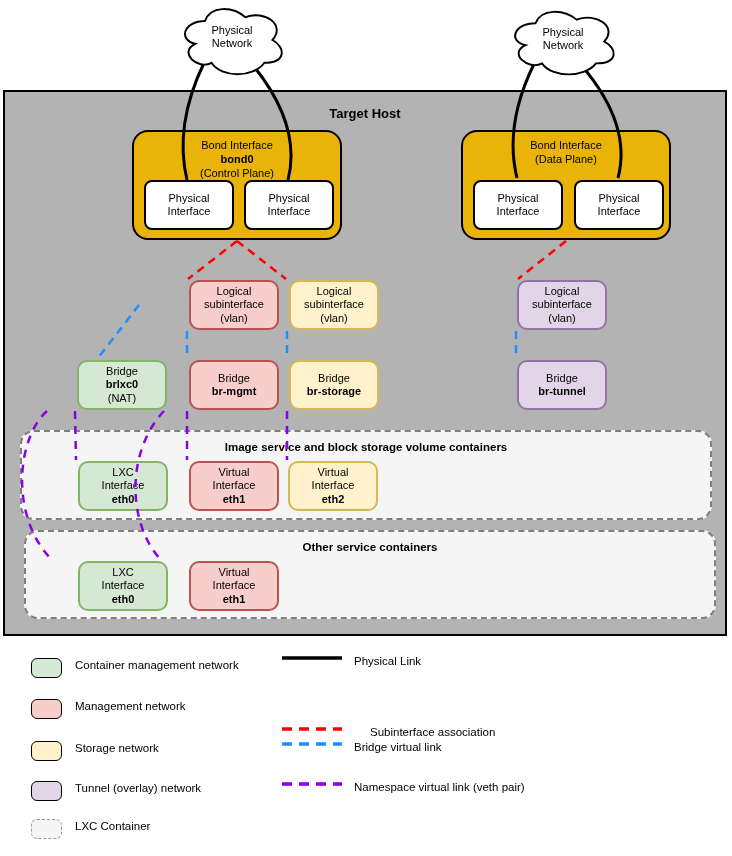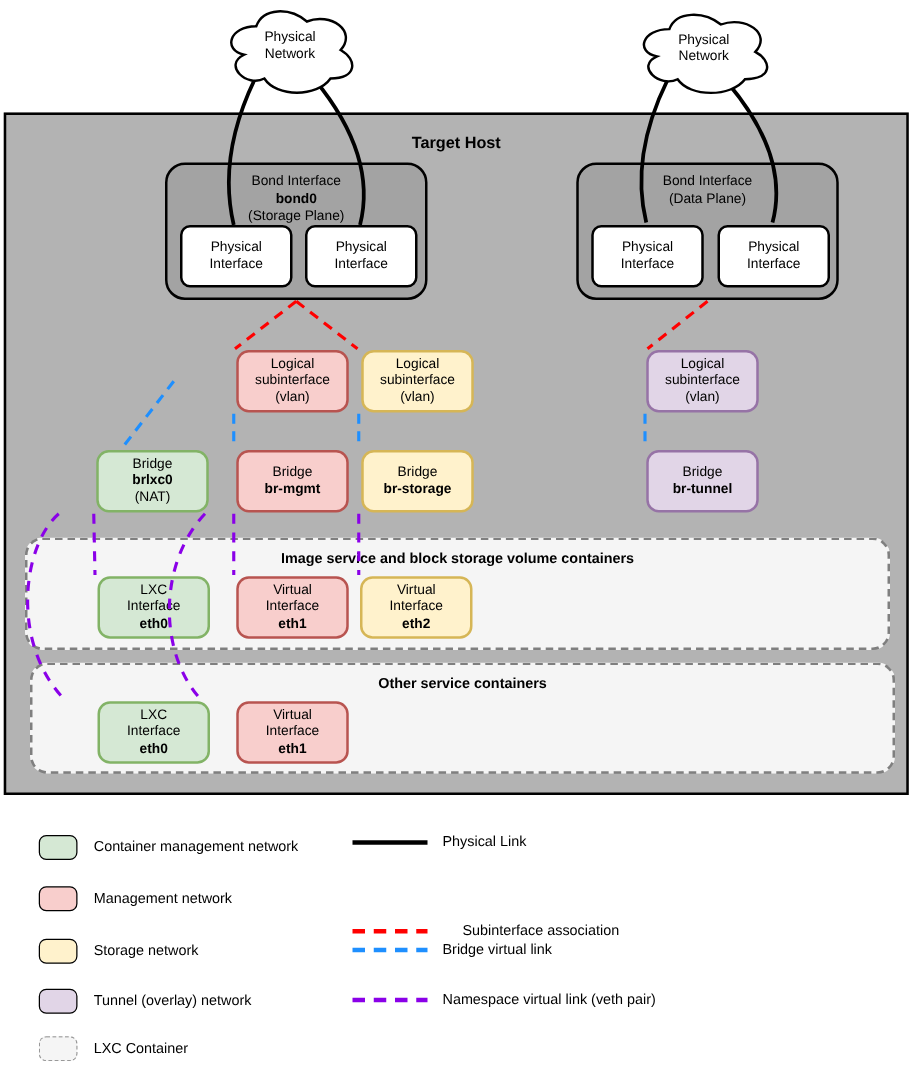--- a/index.html
+++ b/index.html
@@ -22,34 +22,34 @@
   .node { width:90px; height:50px; border-radius:10px; border:2px solid #000;
           display:flex; flex-direction:column; justify-content:center; align-items:center;
           font-size:11px; line-height:13.5px; color:#000; text-align:center;margin-left:47px; }
   .green  { background:#d5e8d4; border-color:#82b366; }
   .red    { background:#f8cecc; border-color:#b85450; }
   .yellow { background:#fff2cc; border-color:#d6b656; }
   .purple { background:#e1d5e7; border-color:#9673a6; }
   .bold { font-weight:bold; }
 
   
-  .bond { position:absolute; z-index:2; width:210px; height:110px; background:#a3a3a3;
+  .bond { position:absolute; z-index:2; width:210px; height:110px; background:#eab308;
           border:2.5px solid #000; border-radius:16px; font-size:11px; line-height:14px;
           text-align:center; color:#000; padding-top:6px; }
   .phys { position:absolute; width:90px; height:50px; background:#fff; border:2px solid #000;
           border-radius:8px; display:flex; flex-direction:column; justify-content:center;
           align-items:center; font-size:11px; line-height:13.5px; }
 
   
   .cloud-label { position:absolute; inset:0; display:flex; flex-direction:column;
                  justify-content:center; align-items:center; font-size:11px; line-height:13px;
                  padding-bottom:6px; color:#000; }
 
   
-  .lrow { position:absolute; display:flex; align-items:center; gap:13px; height:40px; }
+  .lrow { position:absolute; display:flex; align-items:flex-start; gap:13px; height:40px; }
   .swatch { width:31px; height:20px; border-radius:6px; border:1.5px solid #000; flex:0 0 auto; }
   .swatch.lxc { background:#f5f5f5; border:1.5px dashed #999999; }
   .lg-label { font-size:11.5px; line-height:15px; color:#000; }
   .lg-label.wrap { width:172px; }
   .lsample { flex:0 0 auto; display:block; }
 </style>
 </head>
 <body>
 
 <div class="canvas">
@@ -61,21 +61,21 @@
   <div class="ctr" style="left:20px; top:430px; width:692px; height:90px;">
     <div class="ctr-title">Image service and block storage volume containers</div>
   </div>
   <div class="ctr" style="left:24px; top:530px; width:692px; height:89px;">
     <div class="ctr-title">Other service containers</div>
   </div>
 
   <div class="bond" style="left:132px; top:130px;">
     <div>Bond Interface</div>
     <div class="bold">bond0</div>
-    <div>(Storage Plane)</div>
+    <div>(Control Plane)</div>
     <div class="phys" style="left:10px; top:48px;">
       <div>Physical</div>
       <div>Interface</div>
     </div>
     <div class="phys" style="left:110px; top:48px;">
       <div>Physical</div>
       <div>Interface</div>
     </div>
   </div>
 

